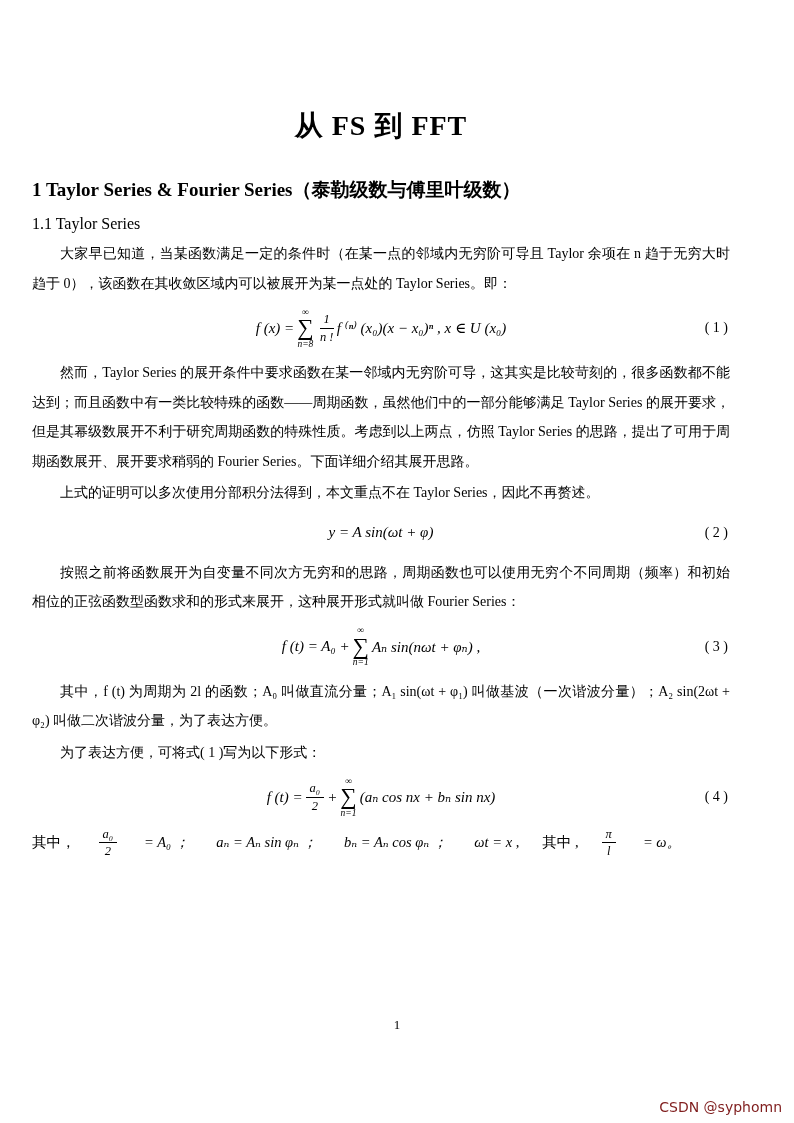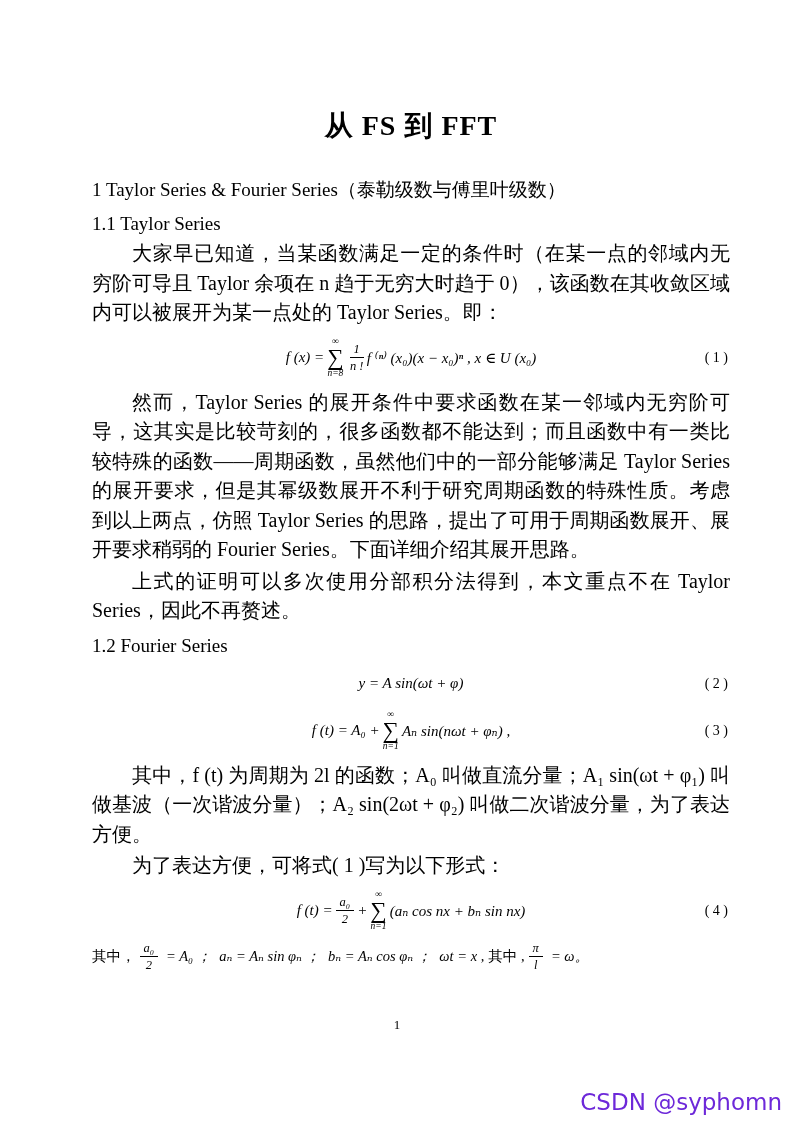--- a/index.html
+++ b/index.html
@@ -1,44 +1,44 @@
 <!DOCTYPE html>
 <html><head>
 <meta charset="utf-8">
 <style>
   html, body { margin:0; padding:0; background:#ffffff; }
   .page {
     position:relative;
     width:794px; height:1123px;
     box-sizing:border-box;
-    padding:64px 64px 0 92px;
+    padding:64px 64px 0 32px;
     background:#ffffff;
     color:#000000;
     font-family:"Liberation Serif","DejaVu Serif",serif;
     overflow:hidden;
   }
   .doc-title {
     margin:42px 0 0 0;
     font-size:28px; font-weight:700;
     text-align:center; letter-spacing:1px;
     line-height:40px;
   }
   .section-heading {
     margin:30px 0 0 0;
-    font-size:19px; font-weight:400;
+    font-size:19px; font-weight:700;
     line-height:28px;
   }
   .sub-heading {
     margin:6px 0 0 0;
-    font-size:19px; font-weight:400;
+    font-size:16px; font-weight:400;
     line-height:27px;
   }
   .para {
     margin:2px 0 0 0;
-    font-size:20px;
+    font-size:14px;
     line-height:29.5px;
     text-align:justify;
   }
   .indent { text-indent:2em; }
   .equation {
     position:relative;
     display:flex; justify-content:center; align-items:center;
     min-height:44px;
     margin:8px 0;
     font-size:15px;
@@ -60,31 +60,32 @@
     font-size:12.5px; line-height:1.15; margin:0 3px;
     vertical-align:middle;
   }
   .frac .num { border-bottom:1px solid #000; padding:0 4px 1px 4px; text-align:center; }
   .frac .den { padding-top:1px; text-align:center; }
   .where-line {
     display:flex; align-items:center;
     margin:6px 0 0 0;
     font-size:14.5px; line-height:29.5px;
     white-space:nowrap;
+    gap:19px;
   }
   .where-line .math { font-style:italic; margin:0 4px; }
   .where-line .plain { font-style:normal; }
   .page-number {
     position:absolute; left:0; right:0; bottom:90px;
     text-align:center; font-size:13px;
   }
   .watermark {
     position:absolute; right:12px; bottom:8px;
     font-family:"DejaVu Sans","Liberation Sans",sans-serif;
-    font-size:23px; color:#6d28d9;
+    font-size:14px; color:#7f1d1d;
   }
 </style>
 </head>
 <body>
 
 <div class="page">
 
   <h1 class="doc-title">从 FS 到 FFT</h1>
 
   <h2 class="section-heading">1  Taylor Series &amp; Fourier Series（泰勒级数与傅里叶级数）</h2>
@@ -107,31 +108,31 @@
       </span>
       <span class="math">f ⁽ⁿ⁾ (x₀)(x − x₀)ⁿ , x ∈ U (x₀)</span>
     </span>
     <span class="eq-label">( 1 )</span>
   </div>
 
   <p class="para indent">然而，Taylor Series 的展开条件中要求函数在某一邻域内无穷阶可导，这其实是比较苛刻的，很多函数都不能达到；而且函数中有一类比较特殊的函数——周期函数，虽然他们中的一部分能够满足 Taylor Series 的展开要求，但是其幂级数展开不利于研究周期函数的特殊性质。考虑到以上两点，仿照 Taylor Series 的思路，提出了可用于周期函数展开、展开要求稍弱的 Fourier Series。下面详细介绍其展开思路。</p>
 
   <p class="para indent">上式的证明可以多次使用分部积分法得到，本文重点不在 Taylor Series，因此不再赘述。</p>
 
-  <h3 class="sub-heading">1.2 Fourier Series</h3>
 
 
   <div class="equation" style="min-height:34px;align-items:center;">
     <span class="eq-body">
       <span class="math">y = A sin(ωt + φ)</span>
     </span>
     <span class="eq-label">( 2 )</span>
   </div>
 
 
+  <p class="para indent">按照之前将函数展开为自变量不同次方无穷和的思路，周期函数也可以使用无穷个不同周期（频率）和初始相位的正弦函数型函数求和的形式来展开，这种展开形式就叫做 Fourier Series：</p>
 
   <div class="equation">
     <span class="eq-body">
       <span class="math">f (t) = A₀ + </span>
       <span class="bigsum">
         <span class="lim">∞</span>
         <span class="sigma">∑</span>
         <span class="lim">n=1</span>
       </span>
       <span class="math">Aₙ sin(nωt + φₙ) ,</span>

